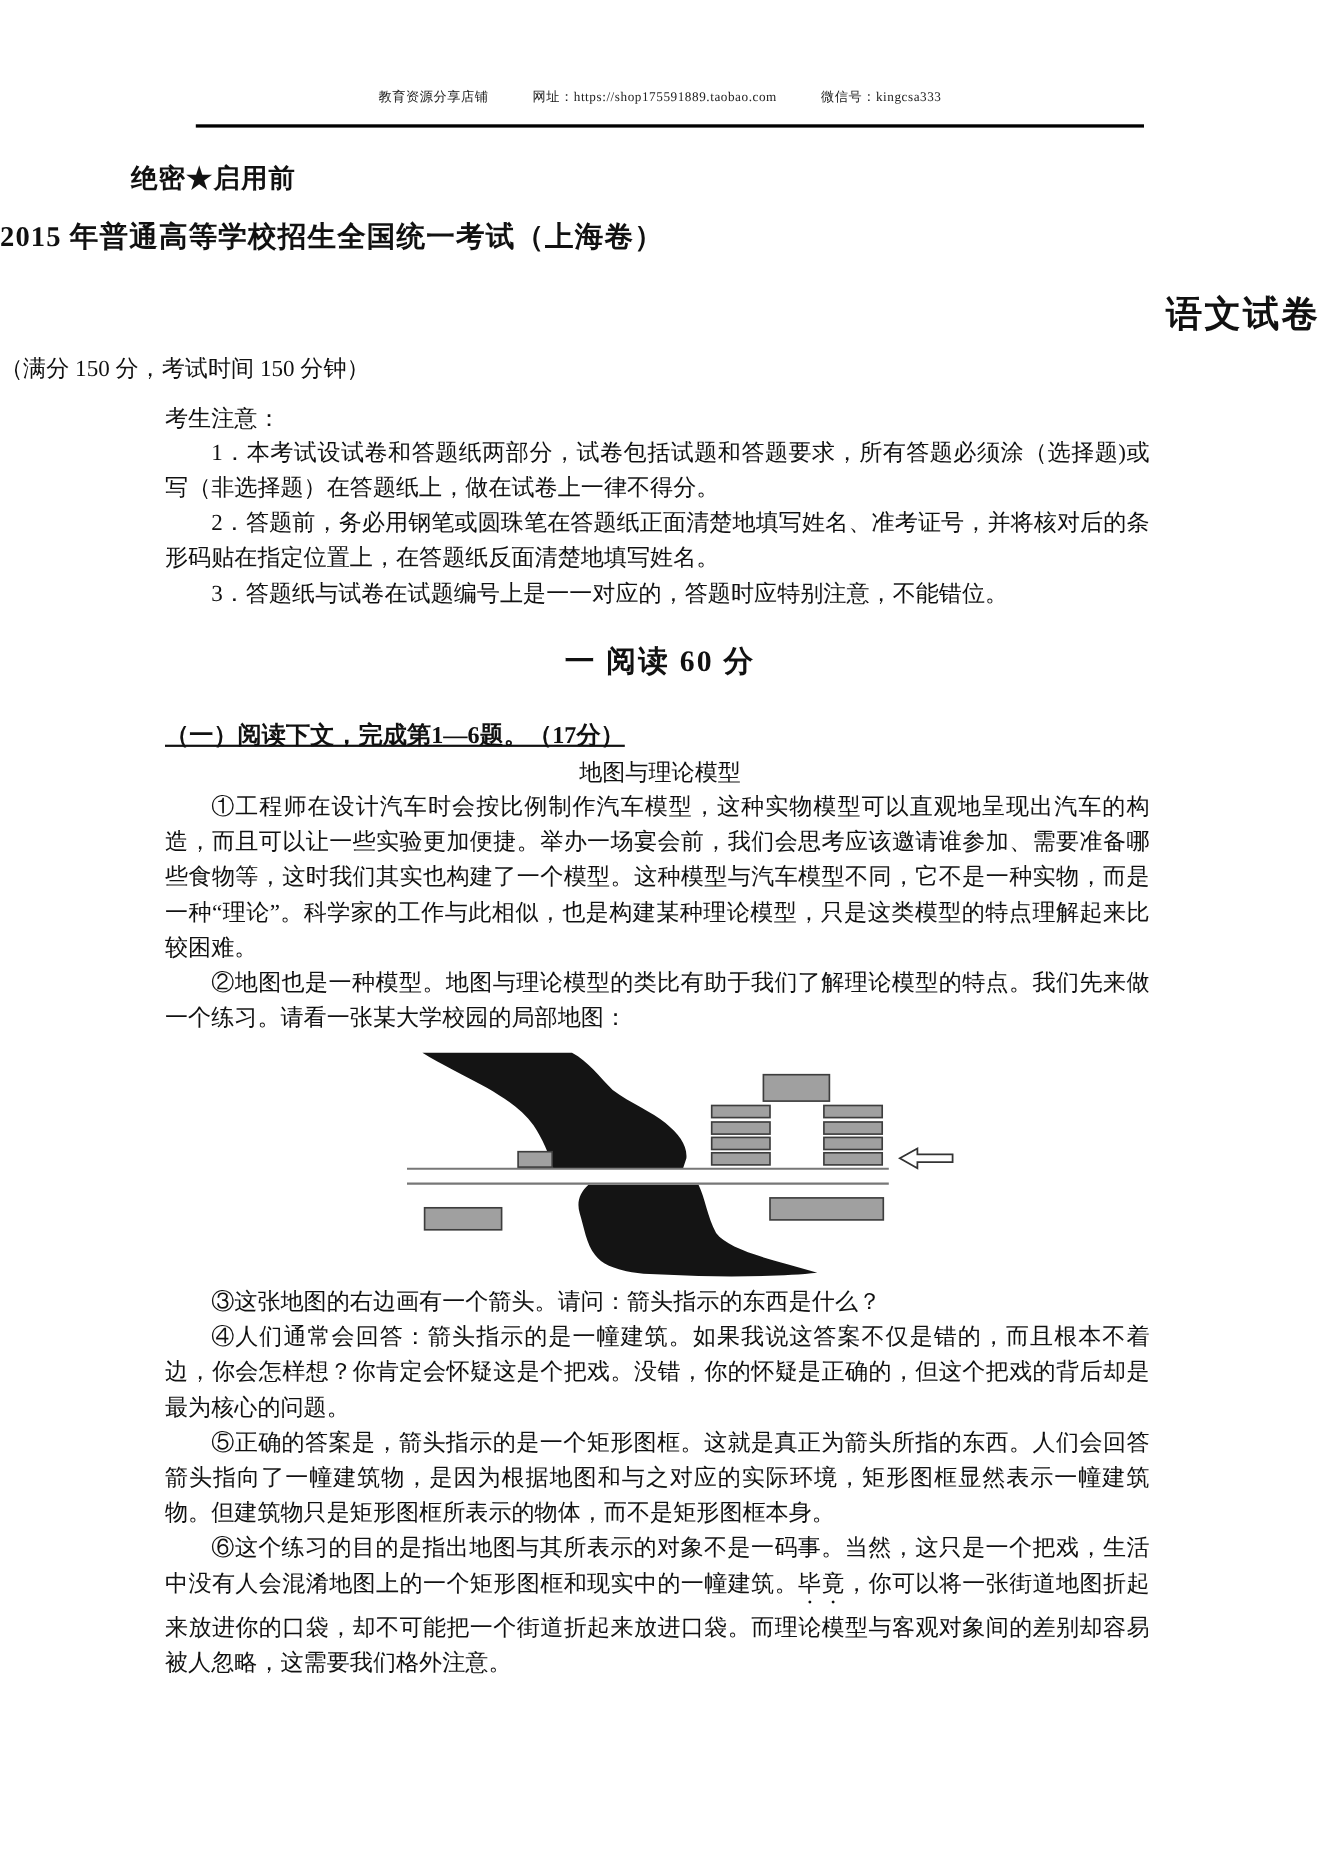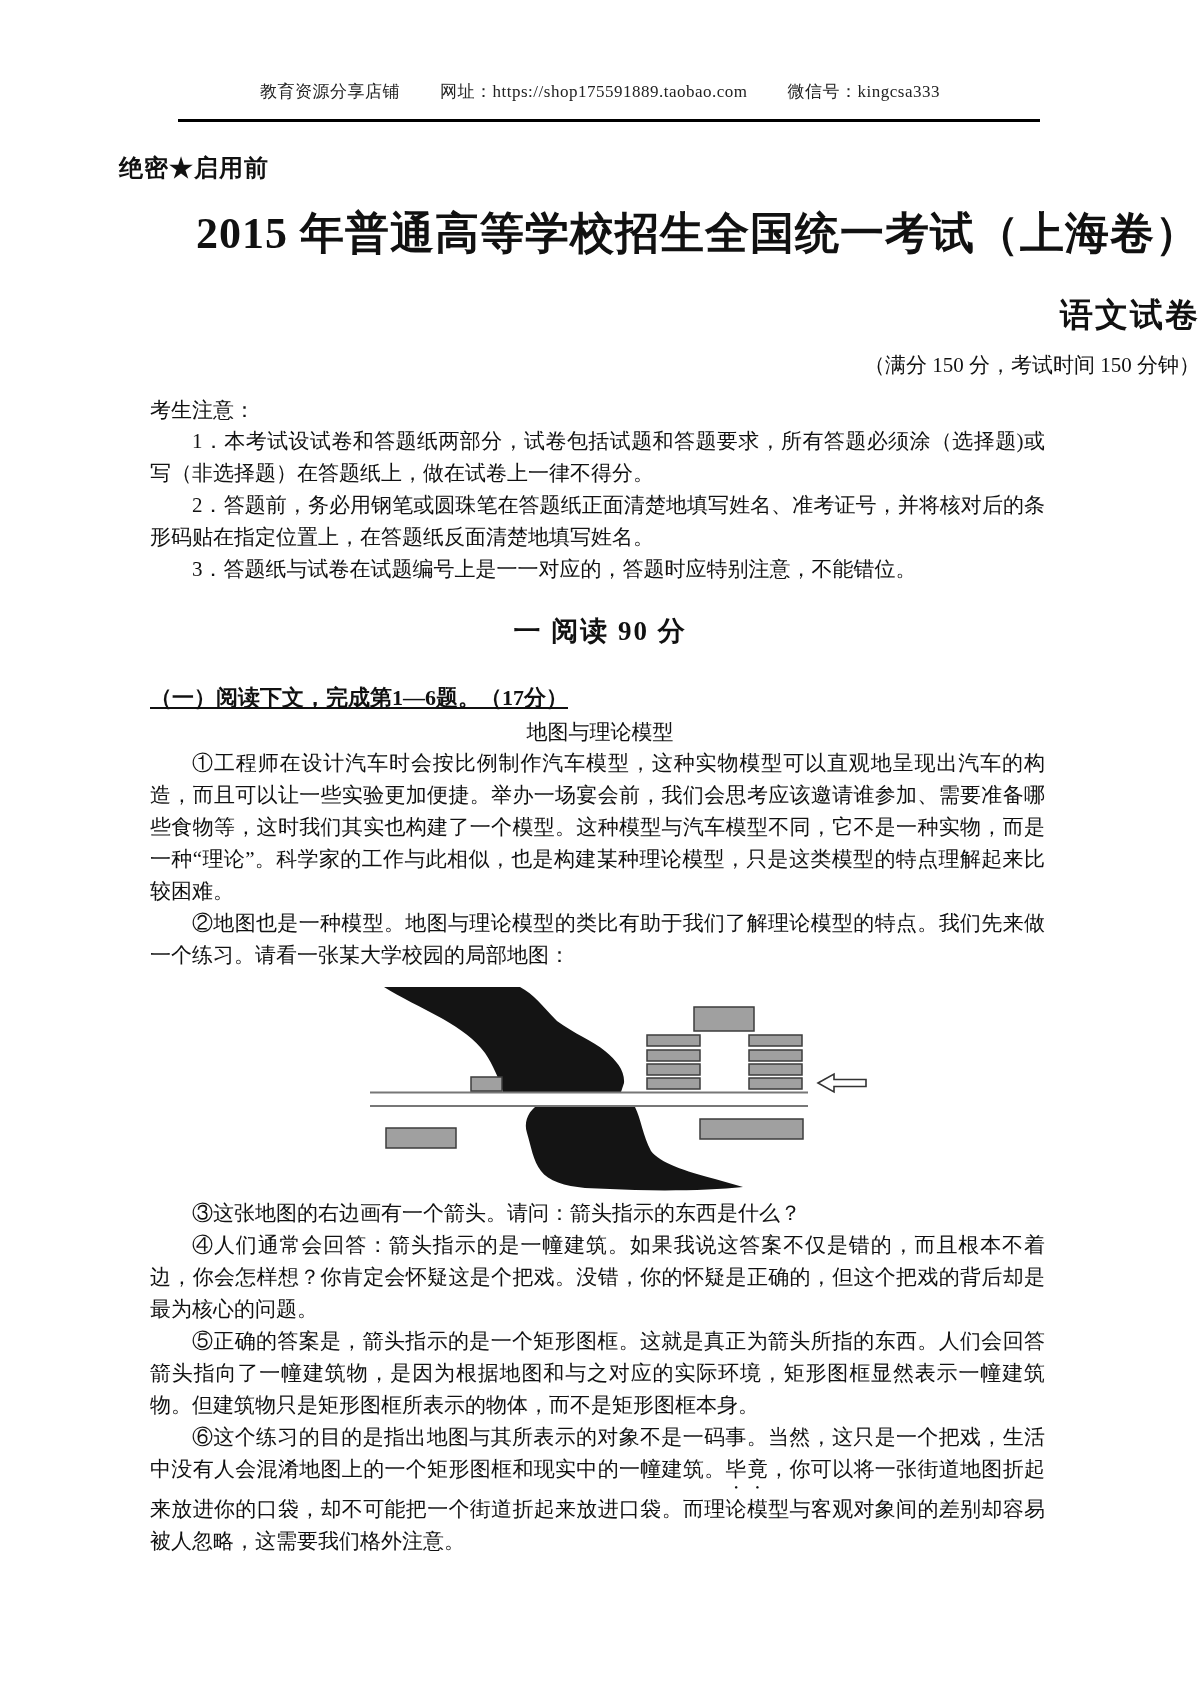--- a/index.html
+++ b/index.html
@@ -2,28 +2,28 @@
 <html><head>
 <meta charset="utf-8">
 <style>
   html,body{margin:0;padding:0;background:#e8e8e8;}
   .page{
     width:1200px;height:1698px;background:#ffffff;margin:0 auto;
     position:relative;overflow:hidden;color:#111;
     font-family:"Liberation Serif","DejaVu Serif",serif;
   }
   
-  .shop-line{padding-top:80px;text-align:center;font-size:17px;color:#222;letter-spacing:.5px;}
+  .shop-line{padding-top:80px;text-align:center;font-size:12px;color:#222;letter-spacing:.5px;}
   .shop-line span{margin:0 20px;white-space:nowrap;}
   .rule{margin:16px 0 0 178px;width:862px;border-top:3px solid #000;}
   
   .classification{margin:30px 0 0 119px;font-size:24px;font-weight:bold;letter-spacing:1px;}
-  .title{margin:20px 0 0 0;text-align:right;font-size:44px;font-weight:bold;letter-spacing:1px;}
+  .title{margin:20px 0 0 0;text-align:left;font-size:26px;font-weight:bold;letter-spacing:1px;}
   .subtitle{margin:30px 0 0 0;text-align:right;font-size:33px;font-weight:bold;letter-spacing:2px;}
-  .meta{margin:13px 0 16px 0;text-align:right;font-size:21px;}
+  .meta{margin:13px 0 16px 0;text-align:left;font-size:21px;}
   
   .notice-head{margin:7px 0 0 150px;font-size:21px;line-height:30px;}
   .notice-item{width:895px;margin:0 0 0 150px;font-size:21px;line-height:32px;
     text-indent:2em;text-align:justify;}
   
   .section-title{margin:28px 0 0 0;text-align:center;font-size:27px;font-weight:bold;letter-spacing:2px;}
   .part-head{margin:34px 0 0 150px;font-size:22px;font-weight:bold;line-height:30px;text-decoration:underline;}
   .essay-title{margin:4px 0 0 0;text-align:center;font-size:21px;font-weight:normal;line-height:30px;}
   
   .essay-p{width:895px;margin:0 0 0 150px;font-size:21px;line-height:32px;
@@ -51,21 +51,21 @@
   <div class="classification">绝密★启用前</div>
   <div class="title">2015 年普通高等学校招生全国统一考试（上海卷）</div>
   <div class="subtitle">语文试卷</div>
   <div class="meta">（满分 150 分，考试时间 150 分钟）</div>
 
   <div class="notice-head">考生注意：</div>
   <p class="notice-item">1．本考试设试卷和答题纸两部分，试卷包括试题和答题要求，所有答题必须涂（选择题)或写（非选择题）在答题纸上，做在试卷上一律不得分。</p>
   <p class="notice-item">2．答题前，务必用钢笔或圆珠笔在答题纸正面清楚地填写姓名、准考证号，并将核对后的条形码贴在指定位置上，在答题纸反面清楚地填写姓名。</p>
   <p class="notice-item">3．答题纸与试卷在试题编号上是一一对应的，答题时应特别注意，不能错位。</p>
 
-  <div class="section-title">一 阅读 90 分</div>
+  <div class="section-title">一 阅读 60 分</div>
   <div class="part-head">（一）阅读下文，完成第1—6题。（17分）</div>
   <div class="essay-title">地图与理论模型</div>
 
   <p class="essay-p">①工程师在设计汽车时会按比例制作汽车模型，这种实物模型可以直观地呈现出汽车的构造，而且可以让一些实验更加便捷。举办一场宴会前，我们会思考应该邀请谁参加、需要准备哪些食物等，这时我们其实也构建了一个模型。这种模型与汽车模型不同，它不是一种实物，而是一种“理论”。科学家的工作与此相似，也是构建某种理论模型，只是这类模型的特点理解起来比较困难。</p>
   <p class="essay-p">②地图也是一种模型。地图与理论模型的类比有助于我们了解理论模型的特点。我们先来做一个练习。请看一张某大学校园的局部地图：</p>
 
   <div class="map-fig">
     <svg width="540" height="220" viewBox="0 0 540 220">
 
       <path fill="#141414" d="M39,16 L175,16 C190,24 200,38 212,50 C228,62 248,70 260,80

